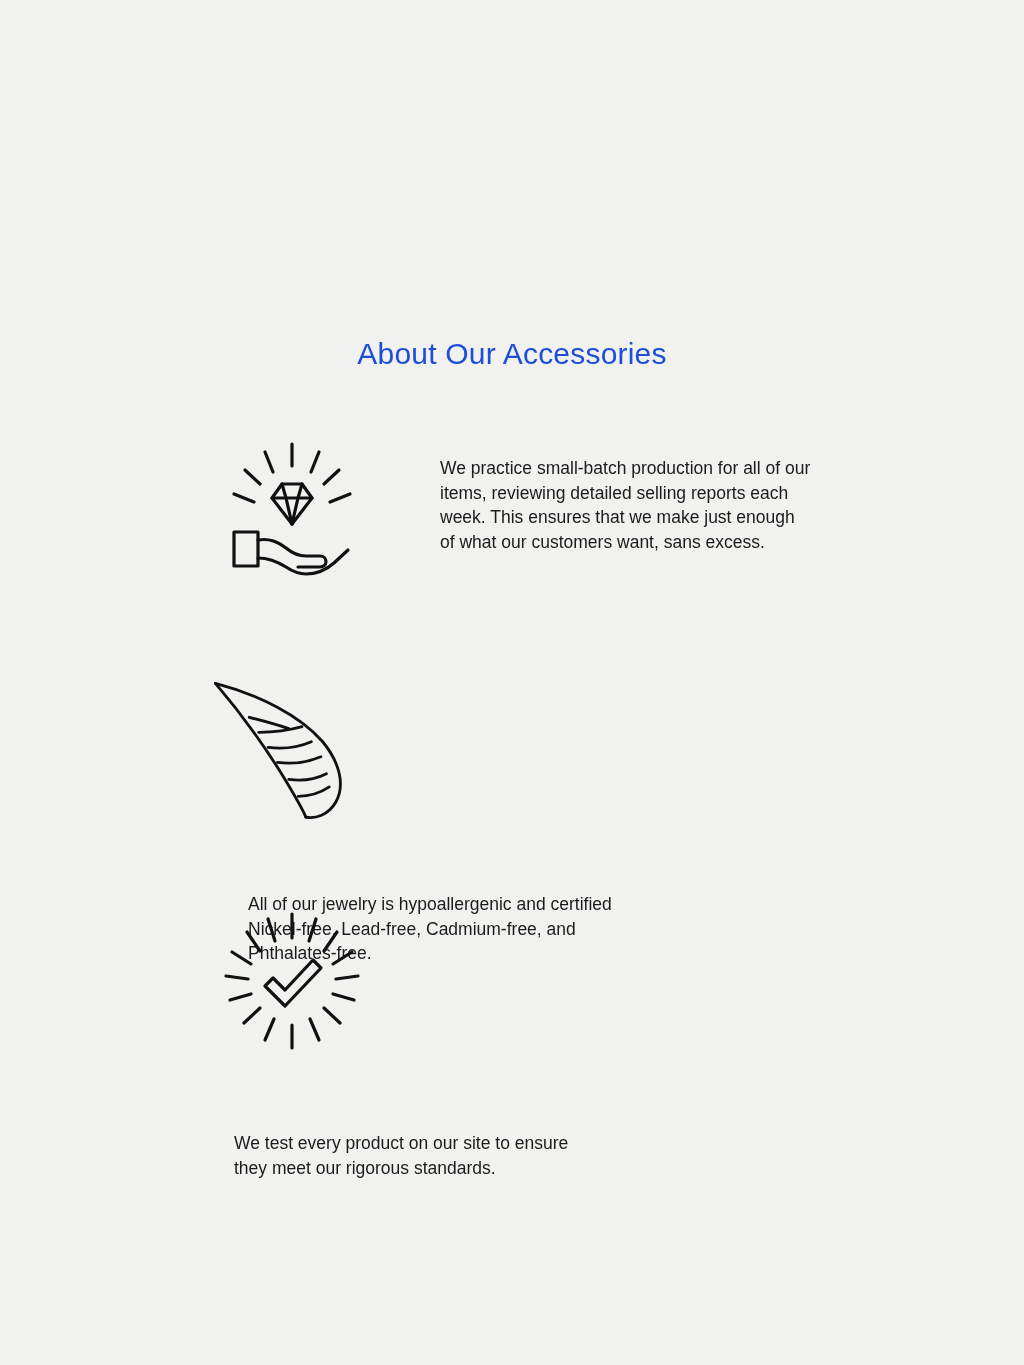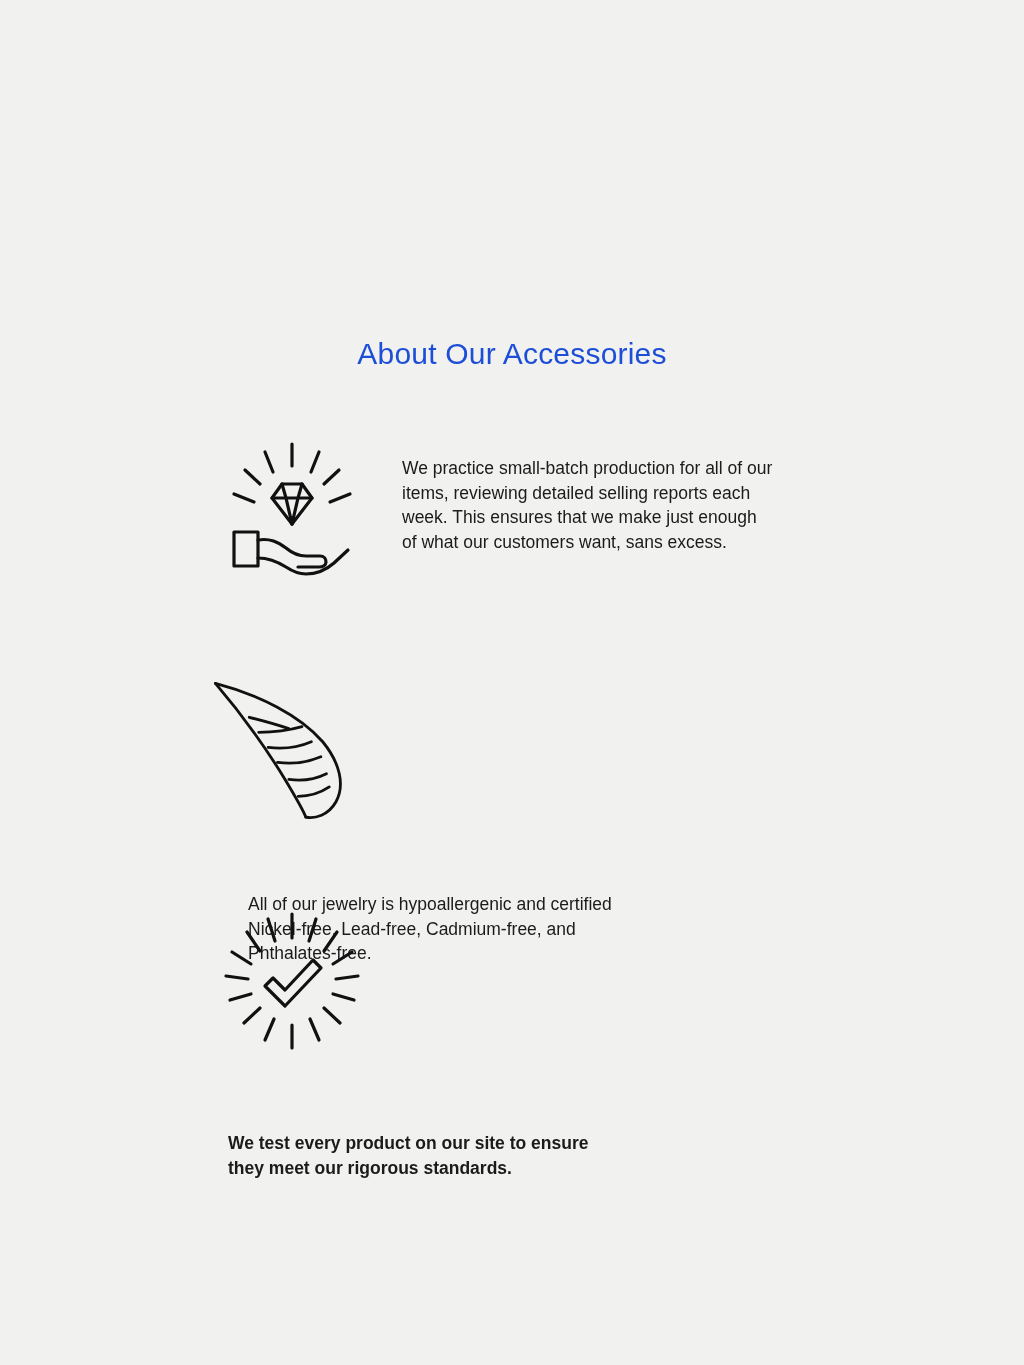--- a/index.html
+++ b/index.html
@@ -33,20 +33,21 @@
   .features {
     position: absolute;
     top: 430px;
     left: 212px;
     width: 600px;
   }
   .feature {
     position: relative;
     display: flex;
     align-items: flex-start;
+    justify-content: space-between;
   }
   .feature + .feature {
     margin-top: 0;
     flex-direction: column;
   }
   .feature-icon {
     flex: 0 0 160px;
     width: 160px;
     height: 160px;
     display: flex;
@@ -64,21 +65,21 @@
   .feature-1 { height: 230px; }
   .feature-1 .feature-icon { margin-top: 6px; }
   .feature-1 .feature-text { margin-top: 26px; margin-left: 30px; }
 
   .feature-2 { height: 225px; }
   .feature-2 .feature-icon { margin-top: 14px; margin-left: -6px; }
   .feature-2 .feature-text { margin-top: 58px; margin-left: 36px; }
 
   .feature-3 { height: 190px; }
   .feature-3 .feature-icon { margin-top: 18px; }
-  .feature-3 .feature-text { margin-top: 68px; margin-left: 16px; font-weight: bold; }
+  .feature-3 .feature-text { margin-top: 68px; margin-left: 22px; }
 
   svg { display: block; }
 </style>
 </head>
 <body>
 
 <div class="page">
 
   <h2 class="section-title">About Our Accessories</h2>
 

